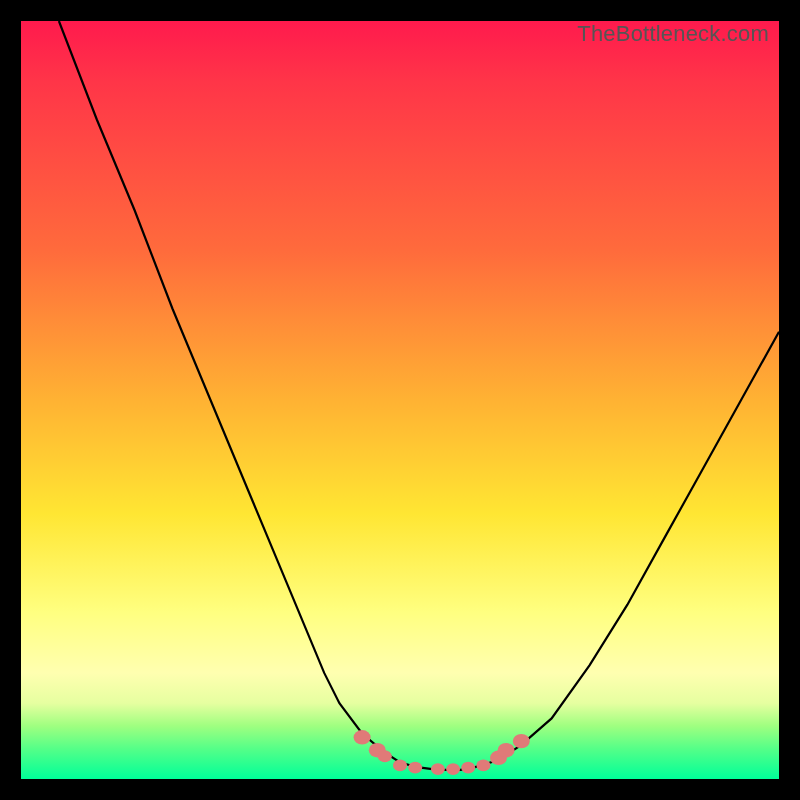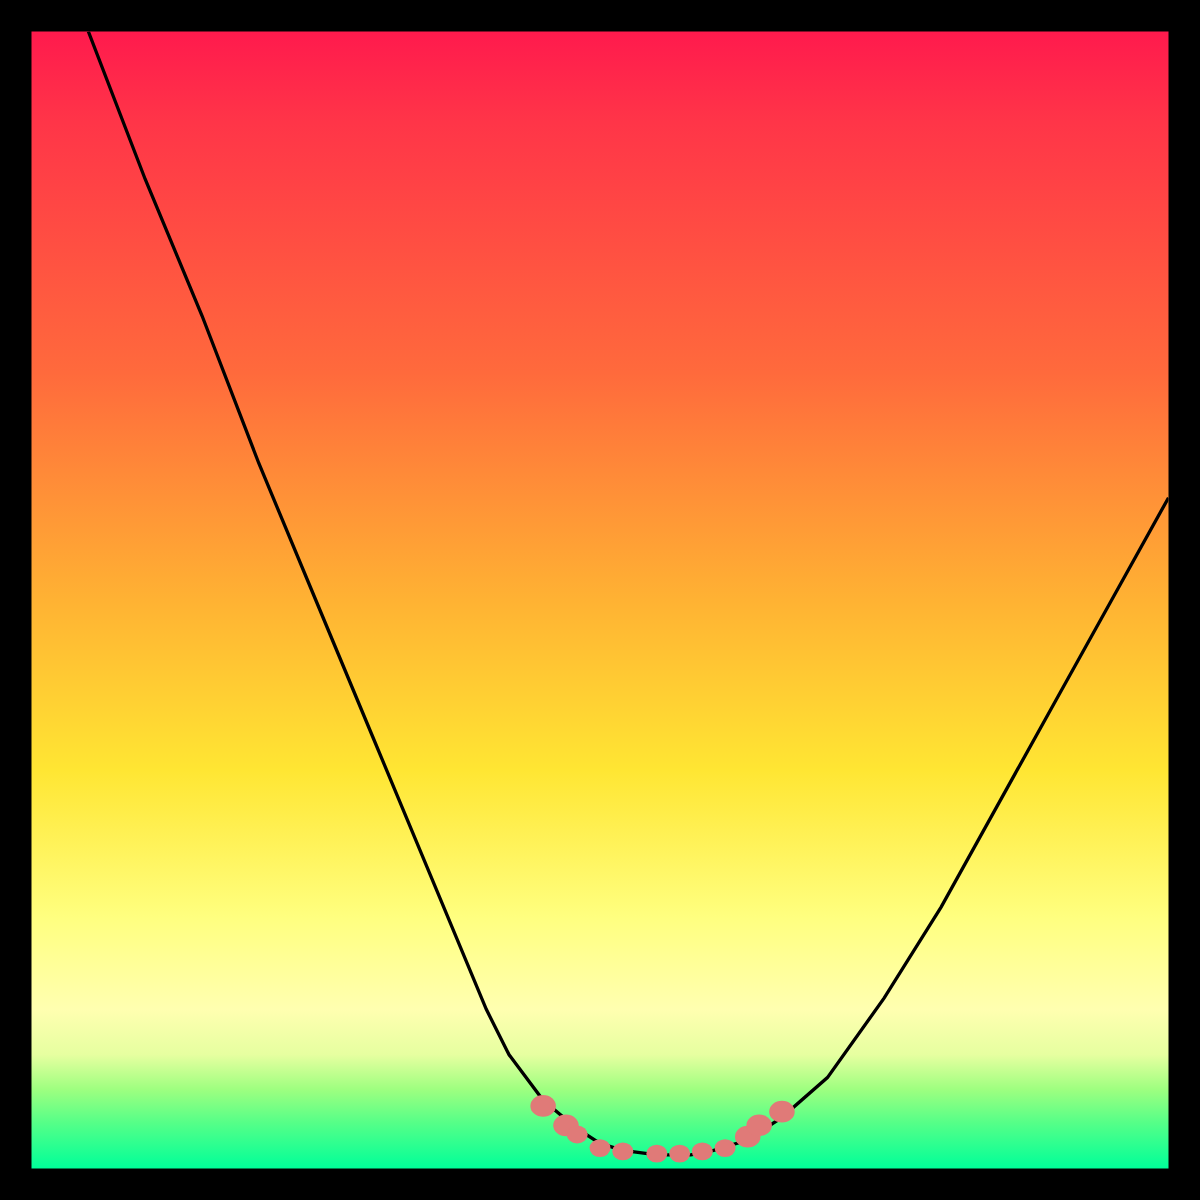--- a/index.html
+++ b/index.html
@@ -54,20 +54,21 @@
     top: 0;
     width: 758px;
     height: 758px;
   }
 </style>
 </head>
 <body>
 
 <div class="chart-container">
   <div class="plot-area">
+    <div class="watermark">TheBottleneck.com</div>
     <svg class="curve-layer" viewBox="0 0 758 758" preserveAspectRatio="none">
       <path id="curve-path" fill="none" stroke="#000000" stroke-width="2.2" d="M37.9 0.0 L75.8 98.5 L113.7 189.5 L151.6 288.0 L189.5 379.0 L227.4 470.0 L265.3 560.9 L303.2 651.9 L318.4 682.2 L341.1 712.5 L363.8 731.5 L379.0 741.3 L394.2 745.9 L416.9 748.9 L439.6 748.9 L454.8 745.9 L477.5 739.0 L500.3 723.9 L530.6 697.4 L568.5 644.3 L606.4 583.7 L644.3 515.4 L682.2 447.2 L720.1 379.0 L758.0 310.8"></path>
       <g id="markers-group">
           <ellipse cx="341.1" cy="716.3" rx="8.5" ry="7.225" fill="#e07a78"></ellipse>
           <ellipse cx="356.3" cy="729.2" rx="8.5" ry="7.225" fill="#e07a78"></ellipse>
           <ellipse cx="363.8" cy="735.3" rx="7" ry="5.95" fill="#e07a78"></ellipse>
           <ellipse cx="379.0" cy="744.4" rx="7" ry="5.95" fill="#e07a78"></ellipse>
           <ellipse cx="394.2" cy="746.6" rx="7" ry="5.95" fill="#e07a78"></ellipse>
           <ellipse cx="416.9" cy="748.1" rx="7" ry="5.95" fill="#e07a78"></ellipse>
           <ellipse cx="432.1" cy="748.1" rx="7" ry="5.95" fill="#e07a78"></ellipse>

